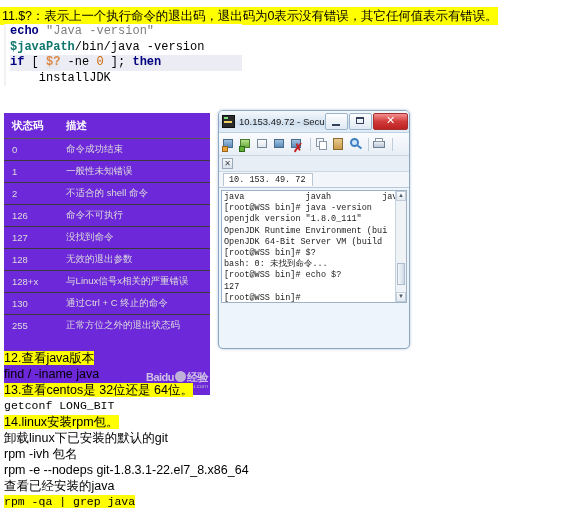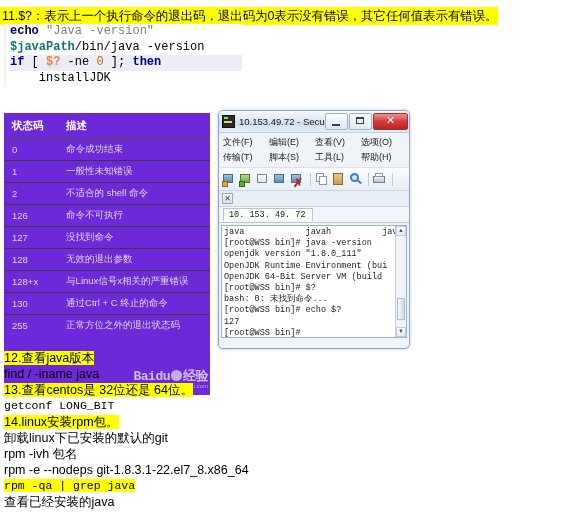--- a/index.html
+++ b/index.html
@@ -92,23 +92,22 @@
   
   #baidu-watermark {
     position: absolute;
     right: 2px; bottom: 6px;
     pointer-events: none;
     opacity: 0.78;
     font-family: "Liberation Sans", sans-serif;
     white-space: nowrap;
   }
   #baidu-watermark .bd-main {
-    font-size: 13px; font-weight: bold; color: #e9e9e9;
+    font-size: 11px; font-weight: bold; color: #e9e9e9;
     letter-spacing: -0.5px;
-    font-family: Liberation Mono, monospace;
   }
   #baidu-watermark .bd-sub {
     display: block;
     font-size: 6px; color: #cfcfcf; text-align: right; margin-top: -2px;
   }
   #baidu-watermark .bd-paw {
     display: inline-block; width: 11px; height: 11px;
     border-radius: 50%; background: #d8d8d8; vertical-align: -1px;
     margin: 0 1px;
   }
@@ -402,34 +401,20 @@
     <span id="crt-title-text">10.153.49.72 - Secu...</span>
     <span class="crt-winbtn min">
         <span class="g"></span>
       </span>
     <span class="crt-winbtn max">
         <span class="g"></span>
       </span>
     <span class="crt-winbtn close">✕</span>
   </div>
 
-  <div id="crt-menubar">
-    <div class="crt-menurow" id="menu-row-1">
-        <span class="crt-menuitem">文件(F)</span>
-        <span class="crt-menuitem">编辑(E)</span>
-        <span class="crt-menuitem">查看(V)</span>
-        <span class="crt-menuitem">选项(O)</span>
-      </div>
-    <div class="crt-menurow" id="menu-row-2">
-        <span class="crt-menuitem">传输(T)</span>
-        <span class="crt-menuitem">脚本(S)</span>
-        <span class="crt-menuitem">工具(L)</span>
-        <span class="crt-menuitem">帮助(H)</span>
-      </div>
-  </div>
 
   <div id="crt-toolbar">
     <span class="tb-icon">
         <span class="sq"></span>
         <span class="dot"></span>
       </span>
     <span class="tb-icon green">
         <span class="sq"></span>
         <span class="dot"></span>
       </span>
@@ -491,15 +476,15 @@
 
 <div id="notes">
     <div class="note-line hl"><span>12.查看java版本</span></div>
     <div class="note-line"><span>find / -iname java</span></div>
     <div class="note-line hl"><span>13.查看centos是 32位还是 64位。</span></div>
     <div class="note-line mono"><span>getconf LONG_BIT</span></div>
     <div class="note-line hl"><span>14.linux安装rpm包。</span></div>
     <div class="note-line"><span>卸载linux下已安装的默认的git</span></div>
     <div class="note-line"><span>rpm  -ivh   包名</span></div>
     <div class="note-line"><span>rpm  -e --nodeps  git-1.8.3.1-22.el7_8.x86_64</span></div>
+    <div class="note-line"><span>查看已经安装的java</span></div>
     <div class="note-line hl mono"><span>rpm -qa  |  grep java</span></div>
-    <div class="note-line"><span>查看已经安装的java</span></div>
   </div>
 
 </body></html>

